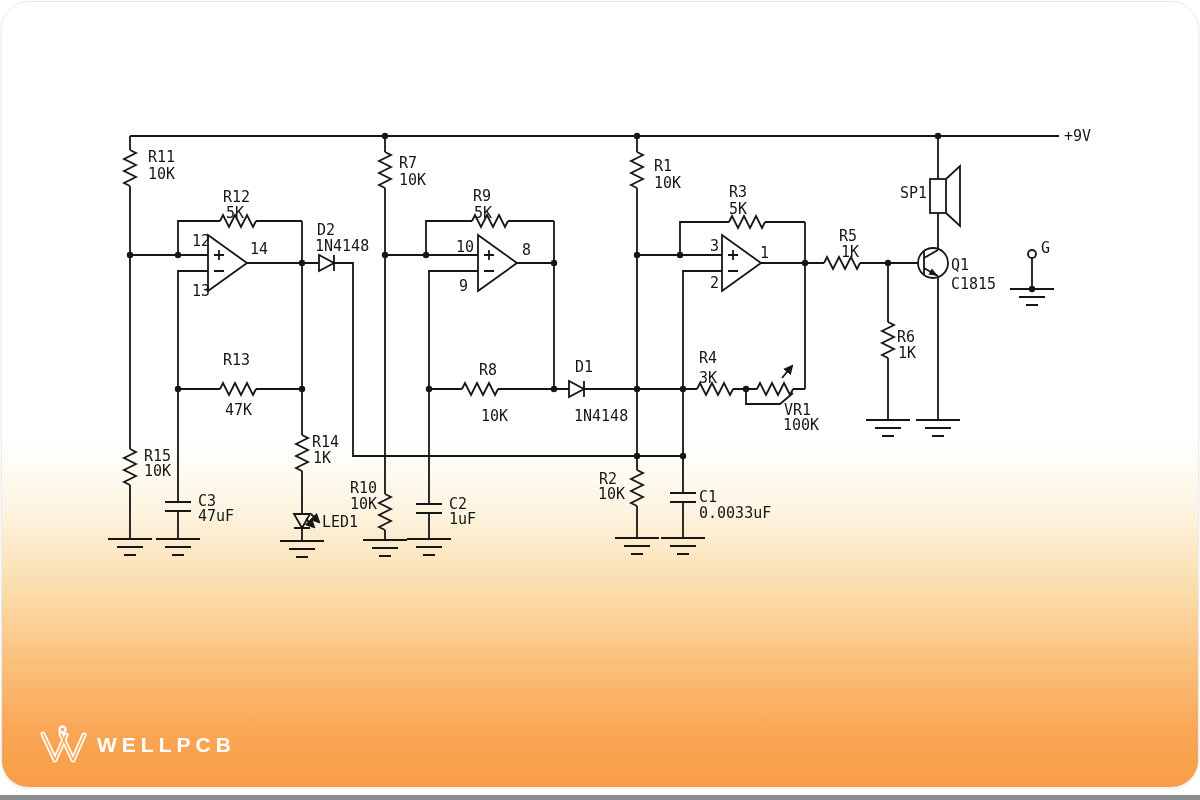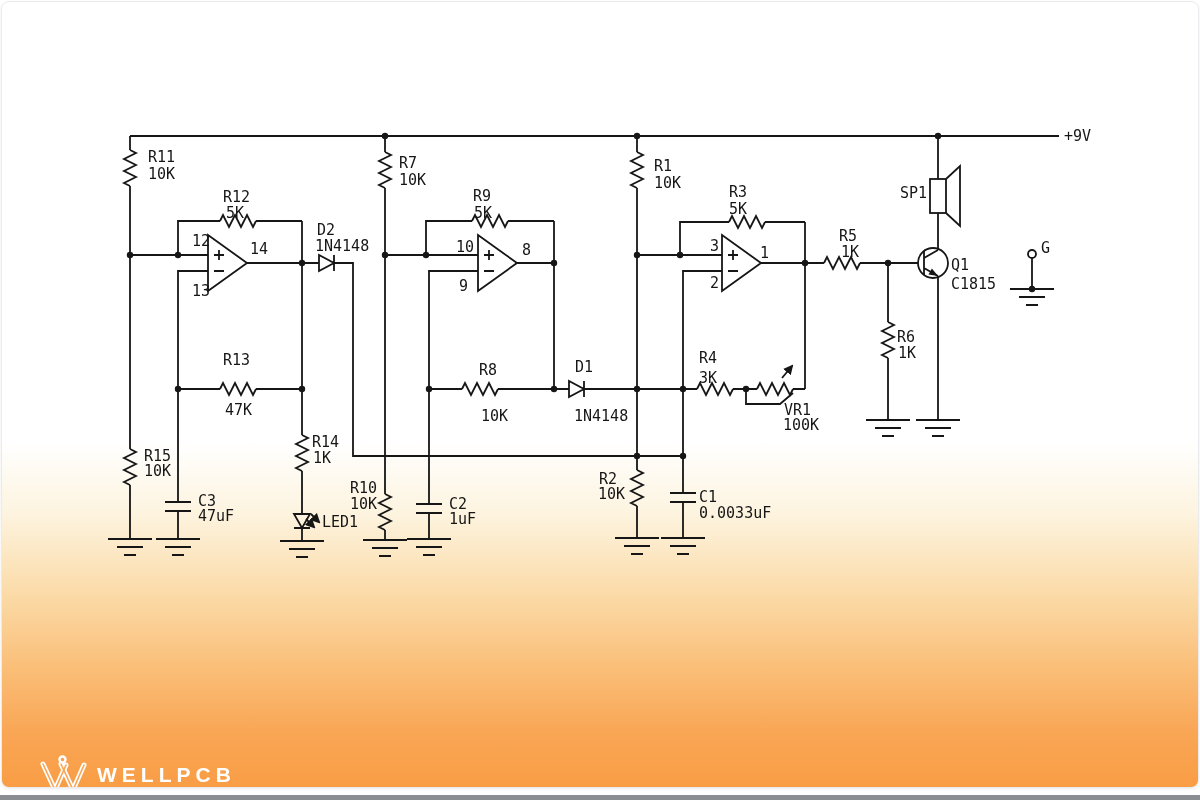--- a/index.html
+++ b/index.html
@@ -2,36 +2,36 @@
 <html><head>
 <meta charset="utf-8">
 <style>
   html,body{margin:0;padding:0;}
   body{
     width:1200px;height:800px;position:relative;background:#ffffff;
     font-family:"DejaVu Sans Mono", monospace;overflow:hidden;
   }
   .card{
     position:absolute;left:1px;top:1px;width:1196px;height:785px;
-    border-radius:8px;border:1px solid #e9ebee;
+    border-radius:28px;border:1px solid #e9ebee;
     background:linear-gradient(180deg,#ffffff 0%,#ffffff 56%,#fdf4e0 65%,#fbdcaa 75%,#fabe77 85%,#f9a655 93%,#f99d45 100%);
     box-shadow:0 1px 3px rgba(0,0,0,.08);
     overflow:hidden;
   }
   .footer-bar{
     position:absolute;left:0;top:795px;width:1200px;height:5px;background:#8a8e93;
   }
   svg text.lbl{
     font-family:"DejaVu Sans Mono", monospace;
     font-size:15px;fill:#161616;
   }
   .sch{stroke:#161616;stroke-width:1.8;fill:none;stroke-linecap:butt;stroke-linejoin:miter;}
   .dot{fill:#161616;stroke:none;}
   .logo{
-    position:absolute;left:36px;top:752px;display:flex;align-items:center;gap:9px;
+    position:absolute;left:36px;top:722px;display:flex;align-items:center;gap:9px;
   }
   .logo-text{
     color:#ffffff;font-family:"Liberation Sans", sans-serif;
     font-weight:bold;font-size:21px;letter-spacing:5px;
   }
 </style>
 </head>
 <body>
 
 <div class="card">

